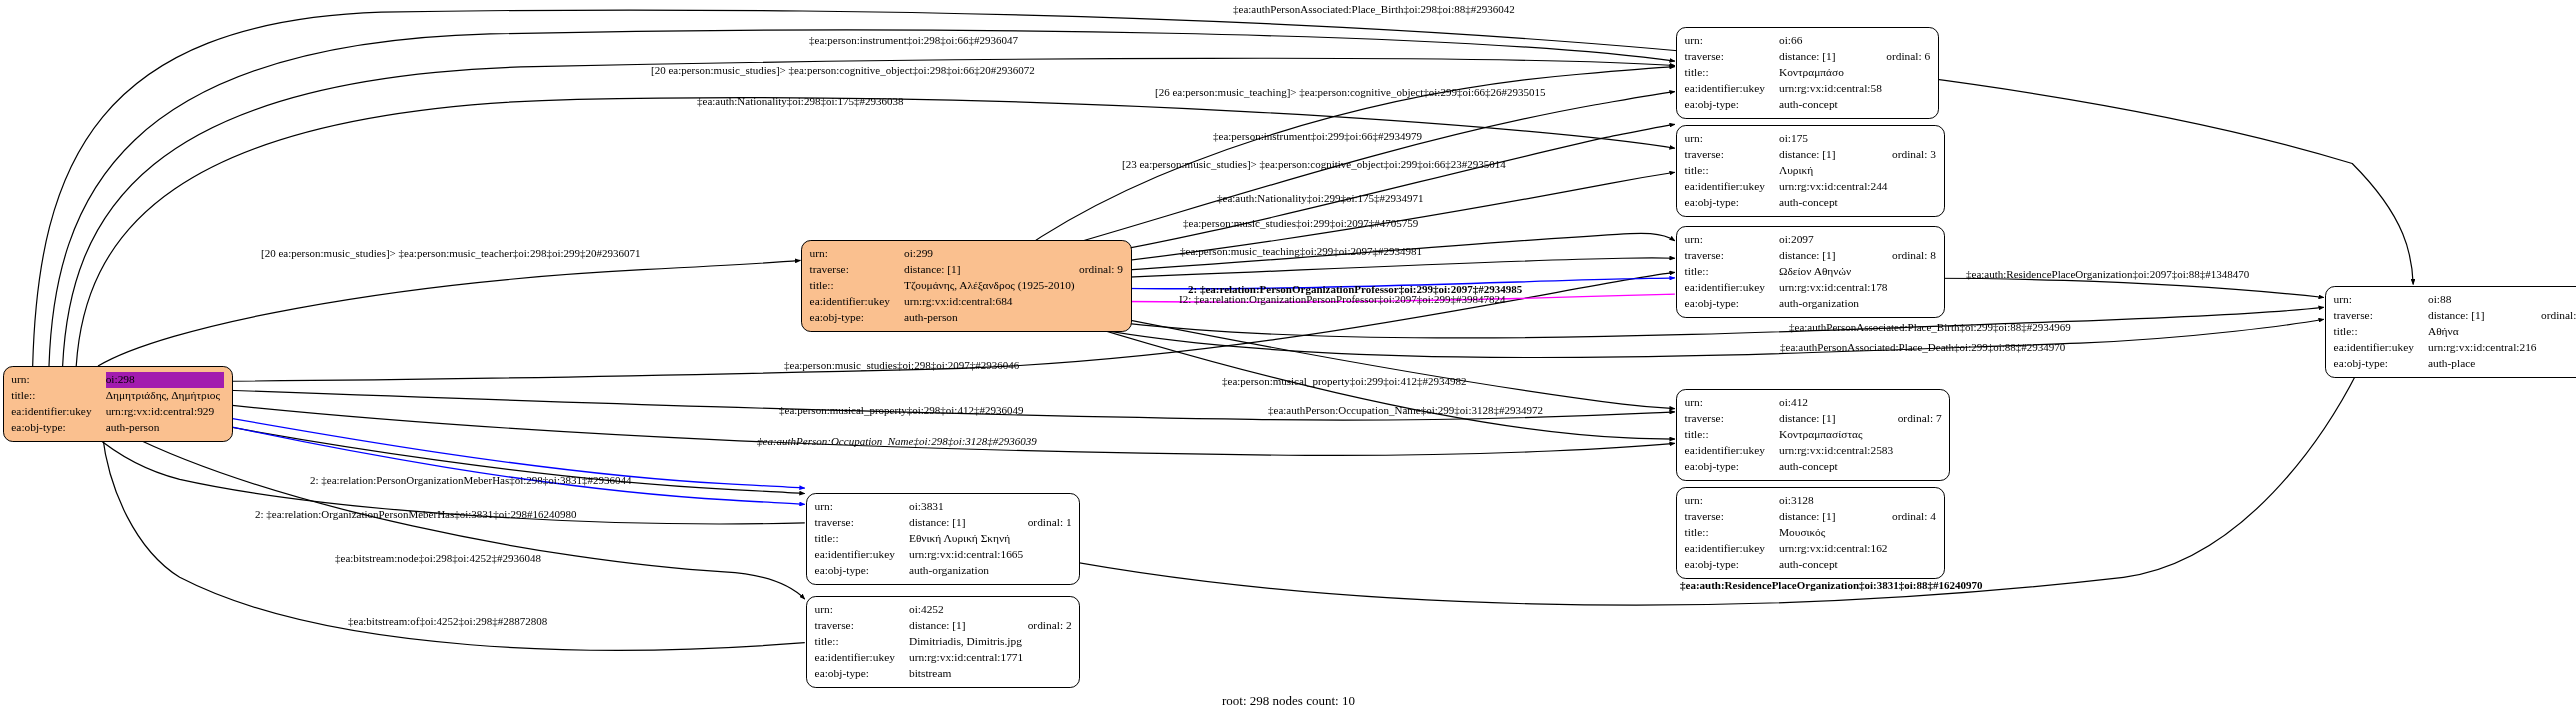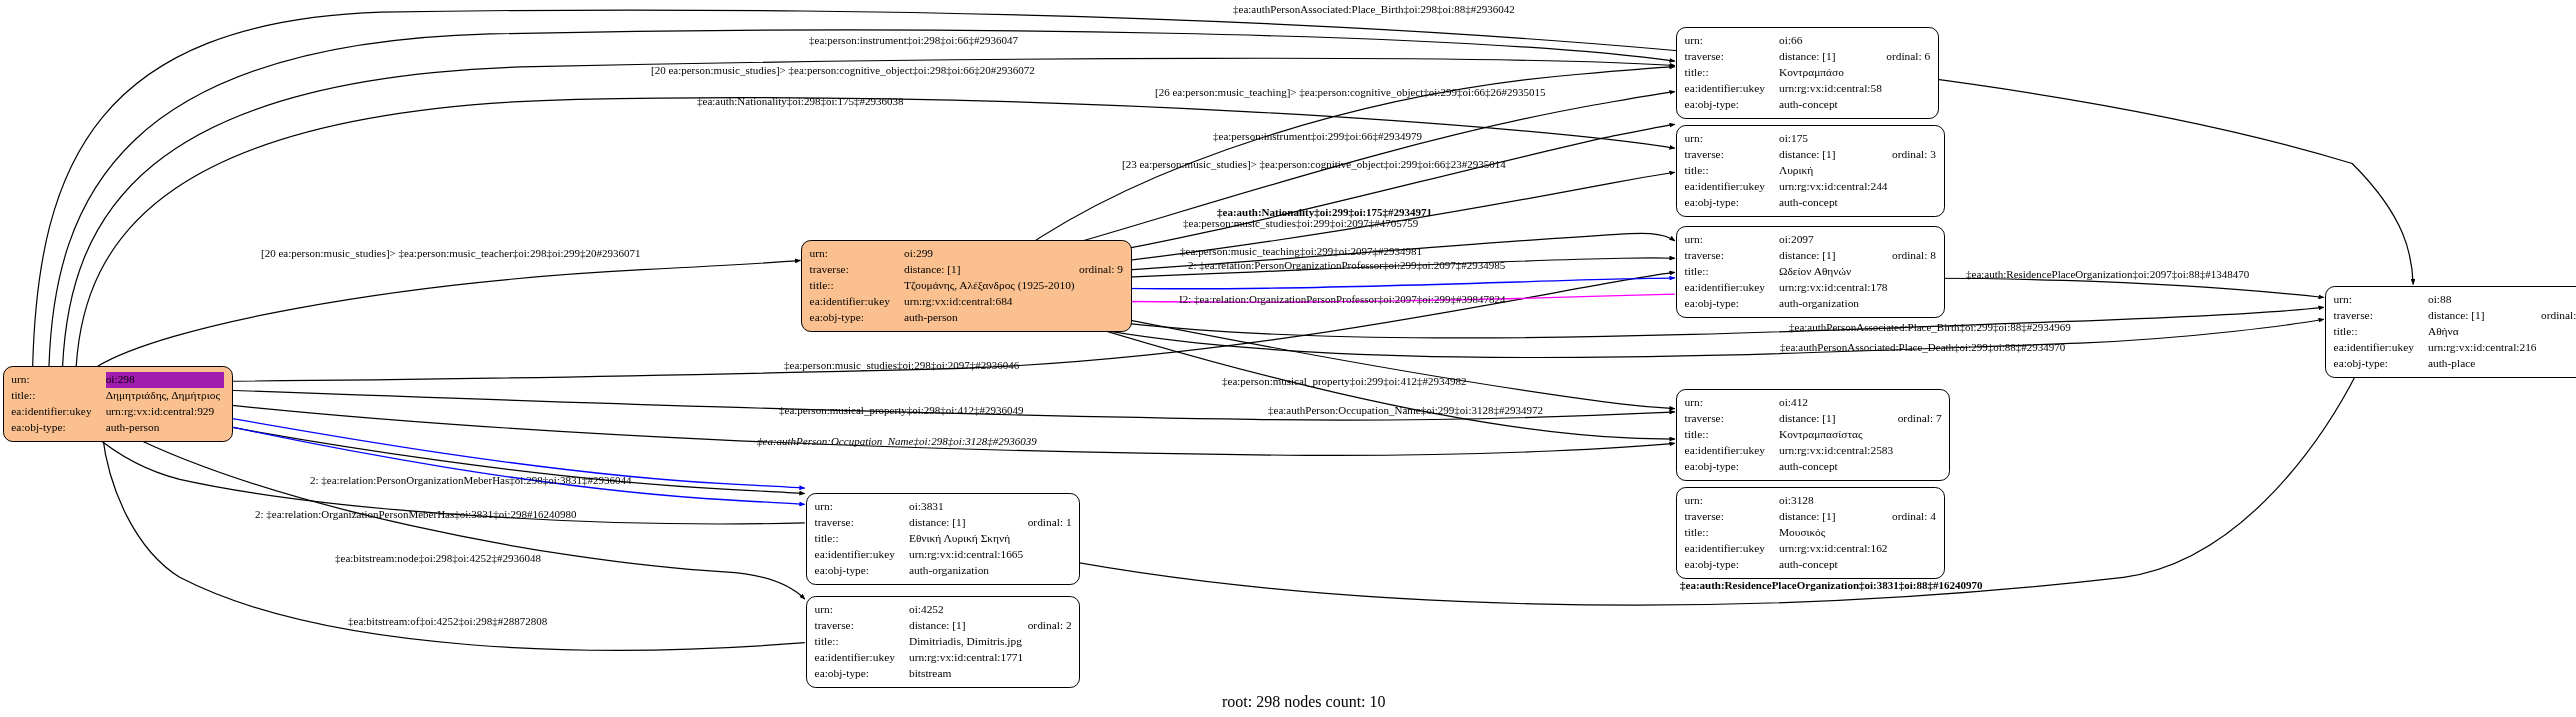--- a/index.html
+++ b/index.html
@@ -11,21 +11,21 @@
   .node.orange{background:#fac08f;}
   .node table{border-collapse:collapse;}
   .node td{font-size:11.4px;line-height:1.30;color:#000000;white-space:nowrap;
            padding:0 0 1.1px 0;vertical-align:top;}
   .node td.k{padding-right:14px;}
   .node td.v{padding-right:4.4px;}
   .hl-urn{background:#a21caf;}
   .ord{padding-left:18.5px;}
   .elabel{position:absolute;font-size:11px;color:#000000;white-space:nowrap;
           line-height:1;}
-  .footer{position:absolute;font-size:16px;color:#000000;white-space:nowrap;}
+  .footer{position:absolute;font-size:13px;color:#000000;white-space:nowrap;}
 </style>
 </head>
 <body>
 
 <div id="stage">
 
   <svg class="edges" viewBox="0 0 4731 1318" xmlns="http://www.w3.org/2000/svg">
     <defs>
       <marker id="ah" markerWidth="11" markerHeight="9" refX="10" refY="4.5" orient="auto" markerUnits="userSpaceOnUse">
         <path d="M0,0 L11,4.5 L0,9 z" fill="#000000"></path>
@@ -416,24 +416,24 @@
   </div>
 
   <div id="edge-label-layer">
       <div class="elabel" style="left: 1233px; top: 4.4px; color: rgb(0, 0, 0);">‡ea:authPersonAssociated:Place_Birth‡oi:298‡oi:88‡#2936042</div>
       <div class="elabel" style="left: 809px; top: 35px; color: rgb(0, 0, 0);">‡ea:person:instrument‡oi:298‡oi:66‡#2936047</div>
       <div class="elabel" style="left: 651px; top: 65px; color: rgb(0, 0, 0);">[20 ea:person:music_studies]&gt; ‡ea:person:cognitive_object‡oi:298‡oi:66‡20#2936072</div>
       <div class="elabel" style="left: 1155px; top: 87px; color: rgb(0, 0, 0);">[26 ea:person:music_teaching]&gt; ‡ea:person:cognitive_object‡oi:299‡oi:66‡26#2935015</div>
       <div class="elabel" style="left: 697px; top: 96px; color: rgb(0, 0, 0);">‡ea:auth:Nationality‡oi:298‡oi:175‡#2936038</div>
       <div class="elabel" style="left: 1213px; top: 131px; color: rgb(0, 0, 0);">‡ea:person:instrument‡oi:299‡oi:66‡#2934979</div>
       <div class="elabel" style="left: 1122px; top: 159px; color: rgb(0, 0, 0);">[23 ea:person:music_studies]&gt; ‡ea:person:cognitive_object‡oi:299‡oi:66‡23#2935014</div>
-      <div class="elabel" style="left: 1217px; top: 207px; color: rgb(0, 0, 0); font-weight: bold;">‡ea:auth:Nationality‡oi:299‡oi:175‡#2934971</div>
+      <div class="elabel" style="left: 1217px; top: 193px; color: rgb(0, 0, 0);">‡ea:auth:Nationality‡oi:299‡oi:175‡#2934971</div>
       <div class="elabel" style="left: 1183px; top: 218px; color: rgb(0, 0, 0);">‡ea:person:music_studies‡oi:299‡oi:2097‡#4705759</div>
       <div class="elabel" style="left: 1180px; top: 246px; color: rgb(0, 0, 0);">‡ea:person:music_teaching‡oi:299‡oi:2097‡#2934981</div>
-      <div class="elabel" style="left: 1188px; top: 260px; color: rgb(0, 0, 0);">2: ‡ea:relation:PersonOrganizationProfessor‡oi:299‡oi:2097‡#2934985</div>
+      <div class="elabel" style="left: 1188px; top: 284px; color: rgb(0, 0, 0); font-weight: bold;">2: ‡ea:relation:PersonOrganizationProfessor‡oi:299‡oi:2097‡#2934985</div>
       <div class="elabel" style="left: 1179px; top: 294px; color: rgb(0, 0, 0);">I2: ‡ea:relation:OrganizationPersonProfessor‡oi:2097‡oi:299‡#39847824</div>
       <div class="elabel" style="left: 261px; top: 248px; color: rgb(0, 0, 0);">[20 ea:person:music_studies]&gt; ‡ea:person:music_teacher‡oi:298‡oi:299‡20#2936071</div>
       <div class="elabel" style="left: 1966px; top: 269px; color: rgb(0, 0, 0);">‡ea:auth:ResidencePlaceOrganization‡oi:2097‡oi:88‡#1348470</div>
       <div class="elabel" style="left: 1789px; top: 322px; color: rgb(0, 0, 0);">‡ea:authPersonAssociated:Place_Birth‡oi:299‡oi:88‡#2934969</div>
       <div class="elabel" style="left: 1780px; top: 342px; color: rgb(0, 0, 0);">‡ea:authPersonAssociated:Place_Death‡oi:299‡oi:88‡#2934970</div>
       <div class="elabel" style="left: 784px; top: 360px; color: rgb(0, 0, 0);">‡ea:person:music_studies‡oi:298‡oi:2097‡#2936046</div>
       <div class="elabel" style="left: 1222px; top: 376px; color: rgb(0, 0, 0);">‡ea:person:musical_property‡oi:299‡oi:412‡#2934982</div>
       <div class="elabel" style="left: 779px; top: 405px; color: rgb(0, 0, 0);">‡ea:person:musical_property‡oi:298‡oi:412‡#2936049</div>
       <div class="elabel" style="left: 1268px; top: 405px; color: rgb(0, 0, 0);">‡ea:authPerson:Occupation_Name‡oi:299‡oi:3128‡#2934972</div>
       <div class="elabel" style="left: 757px; top: 436px; color: rgb(0, 0, 0); font-style: italic;">‡ea:authPerson:Occupation_Name‡oi:298‡oi:3128‡#2936039</div>

